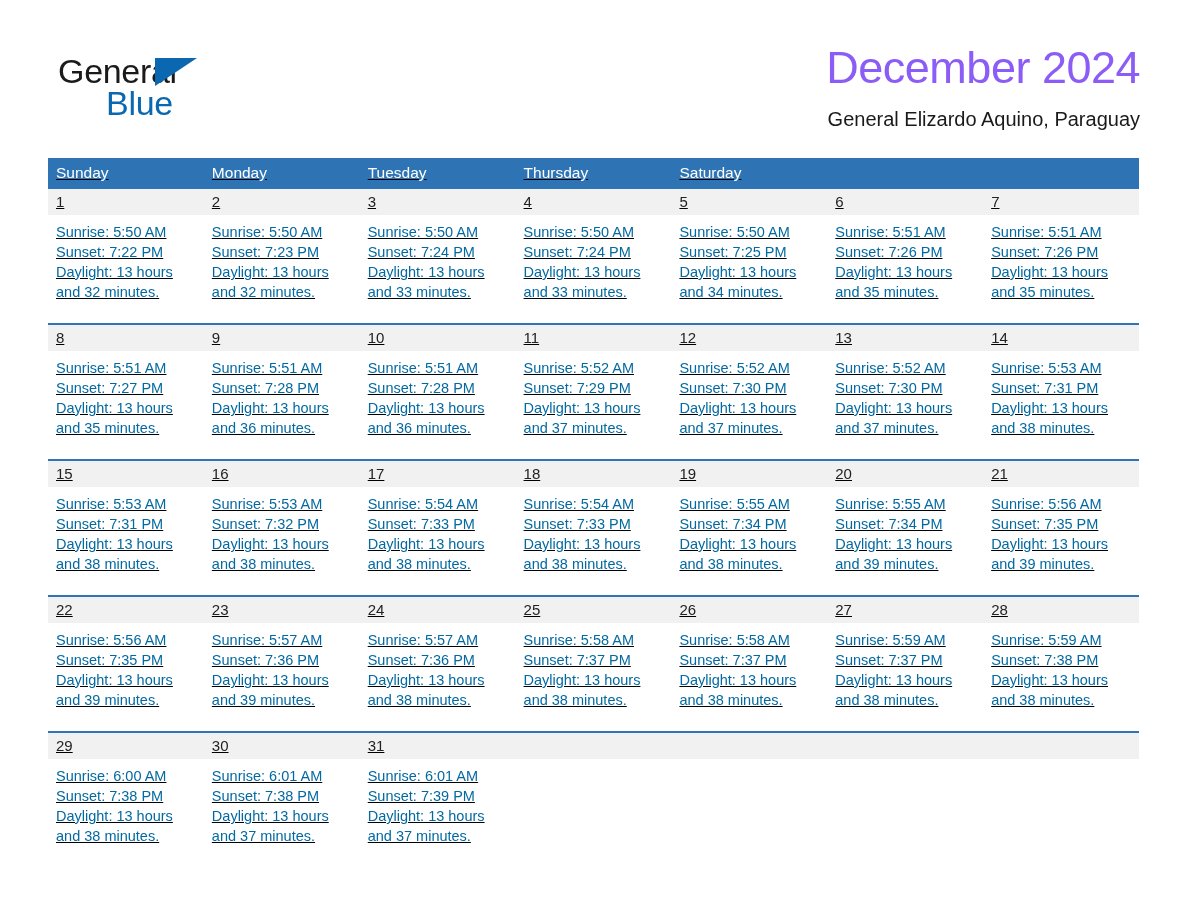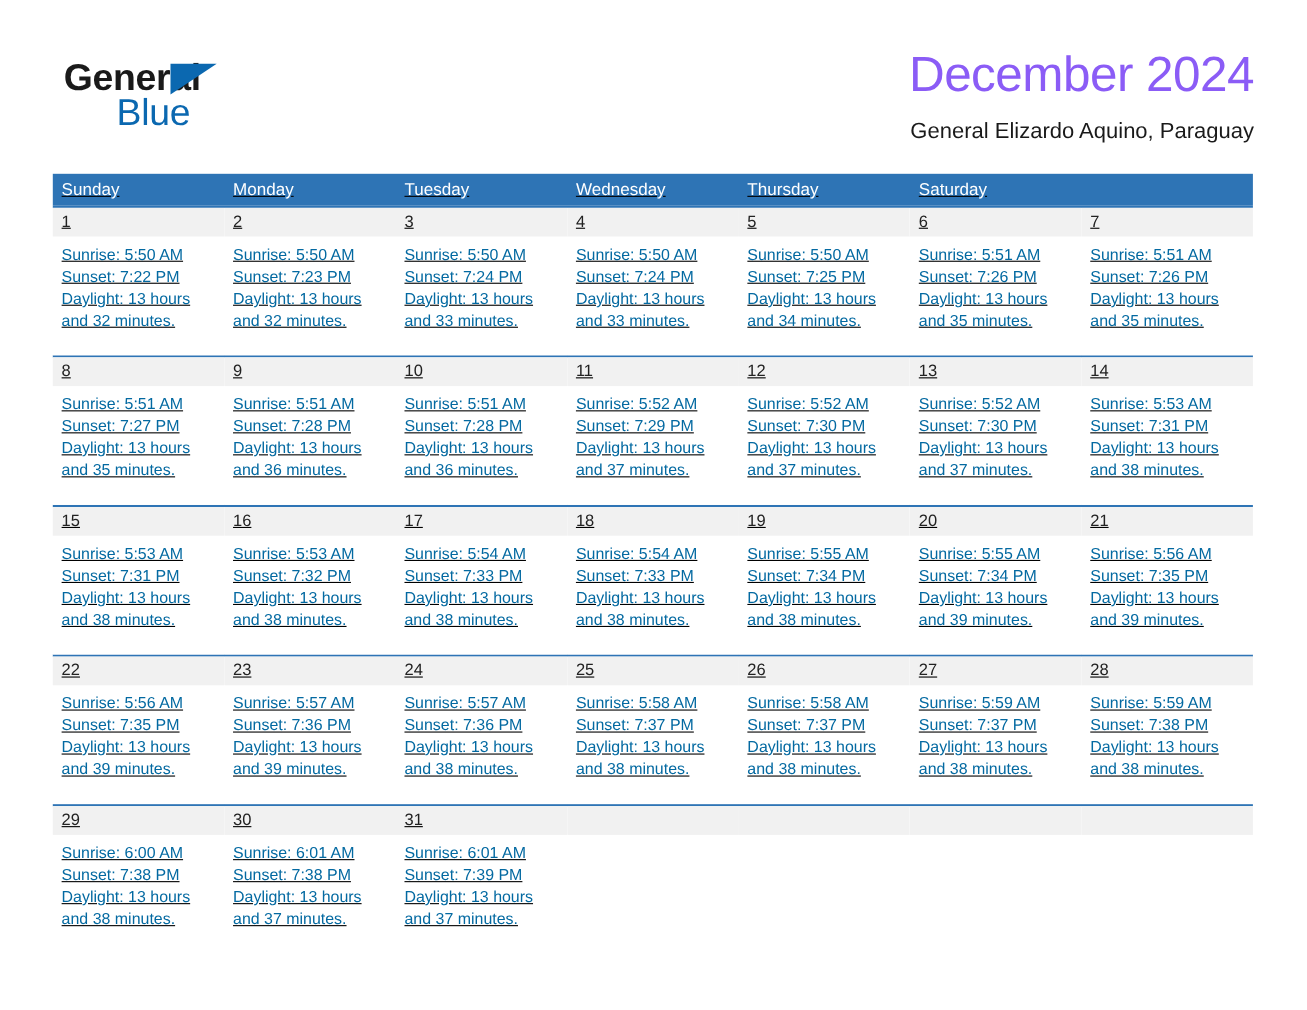--- a/index.html
+++ b/index.html
@@ -38,21 +38,21 @@
     height: 80px;
   }
   .brand-general {
     position: absolute;
     left: 0px;
     top: 0px;
     font-size: 34px;
     line-height: 38px;
     color: #1a1a1a;
     letter-spacing: -0.3px;
-    font-weight: 700;
+    font-weight: 400;
   }
   .brand-tri {
     position: absolute;
     left: 97px;
     top: 6px;
     width: 0;
     height: 0;
     border-left: 42px solid #0b68b0;
     border-bottom: 28px solid transparent;
   }
@@ -164,21 +164,20 @@
     </div>
 
   </div>
 
   <div class="calendar">
 
     <div class="weekdays">
       <div class="weekday">Sunday</div>
       <div class="weekday">Monday</div>
       <div class="weekday">Tuesday</div>
-      <div class="weekday">Wednesday</div>
       <div class="weekday">Thursday</div>
       <div class="weekday">Saturday</div>
     </div>
 
     <div class="week">
       <div class="daycell">
           <div class="daynum">1</div>
           <div class="dayinfo">
             <div>Sunrise: 5:50 AM</div>
             <div>Sunset: 7:22 PM</div>

